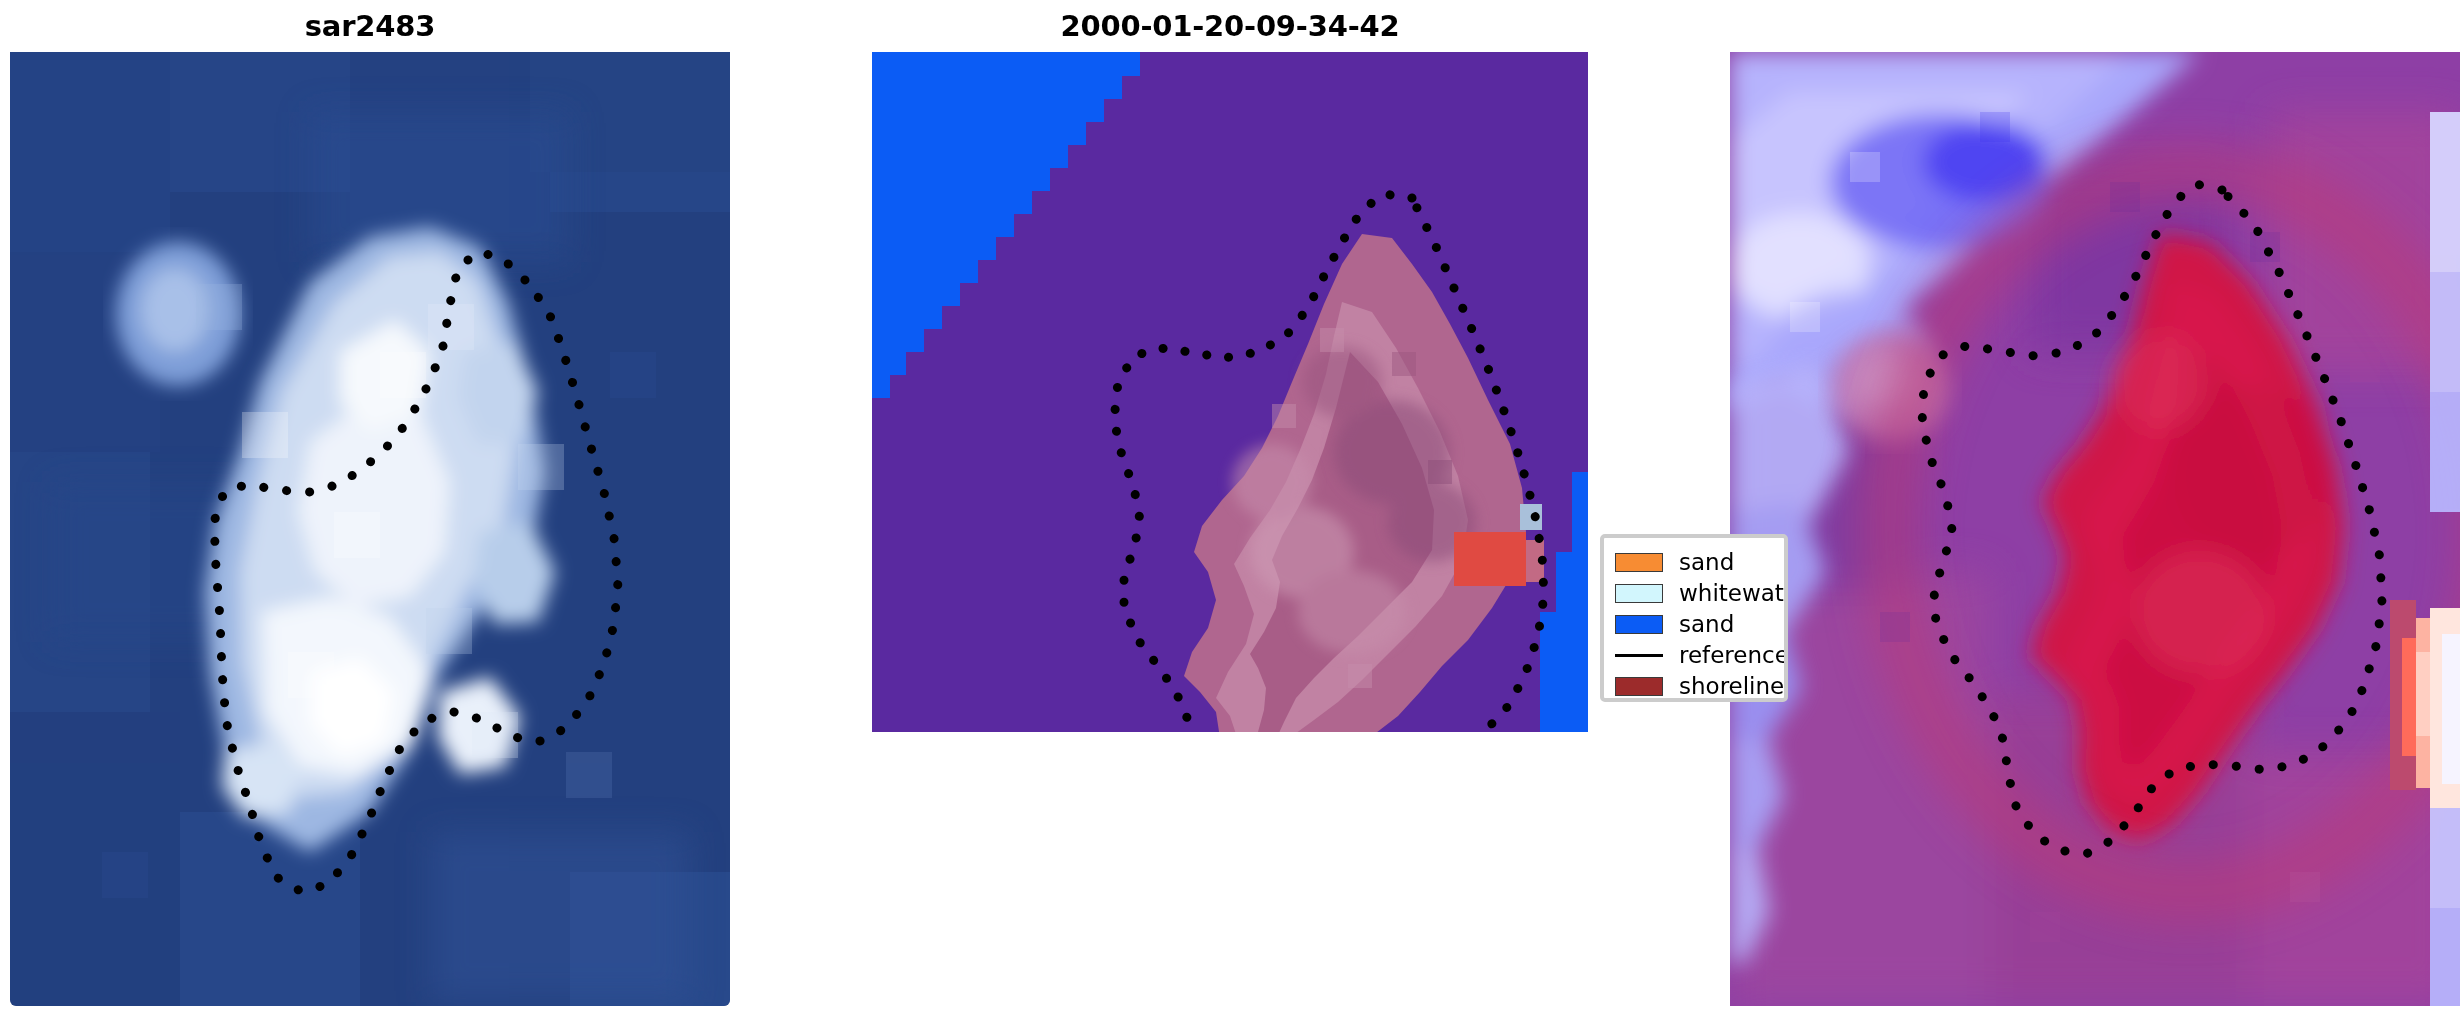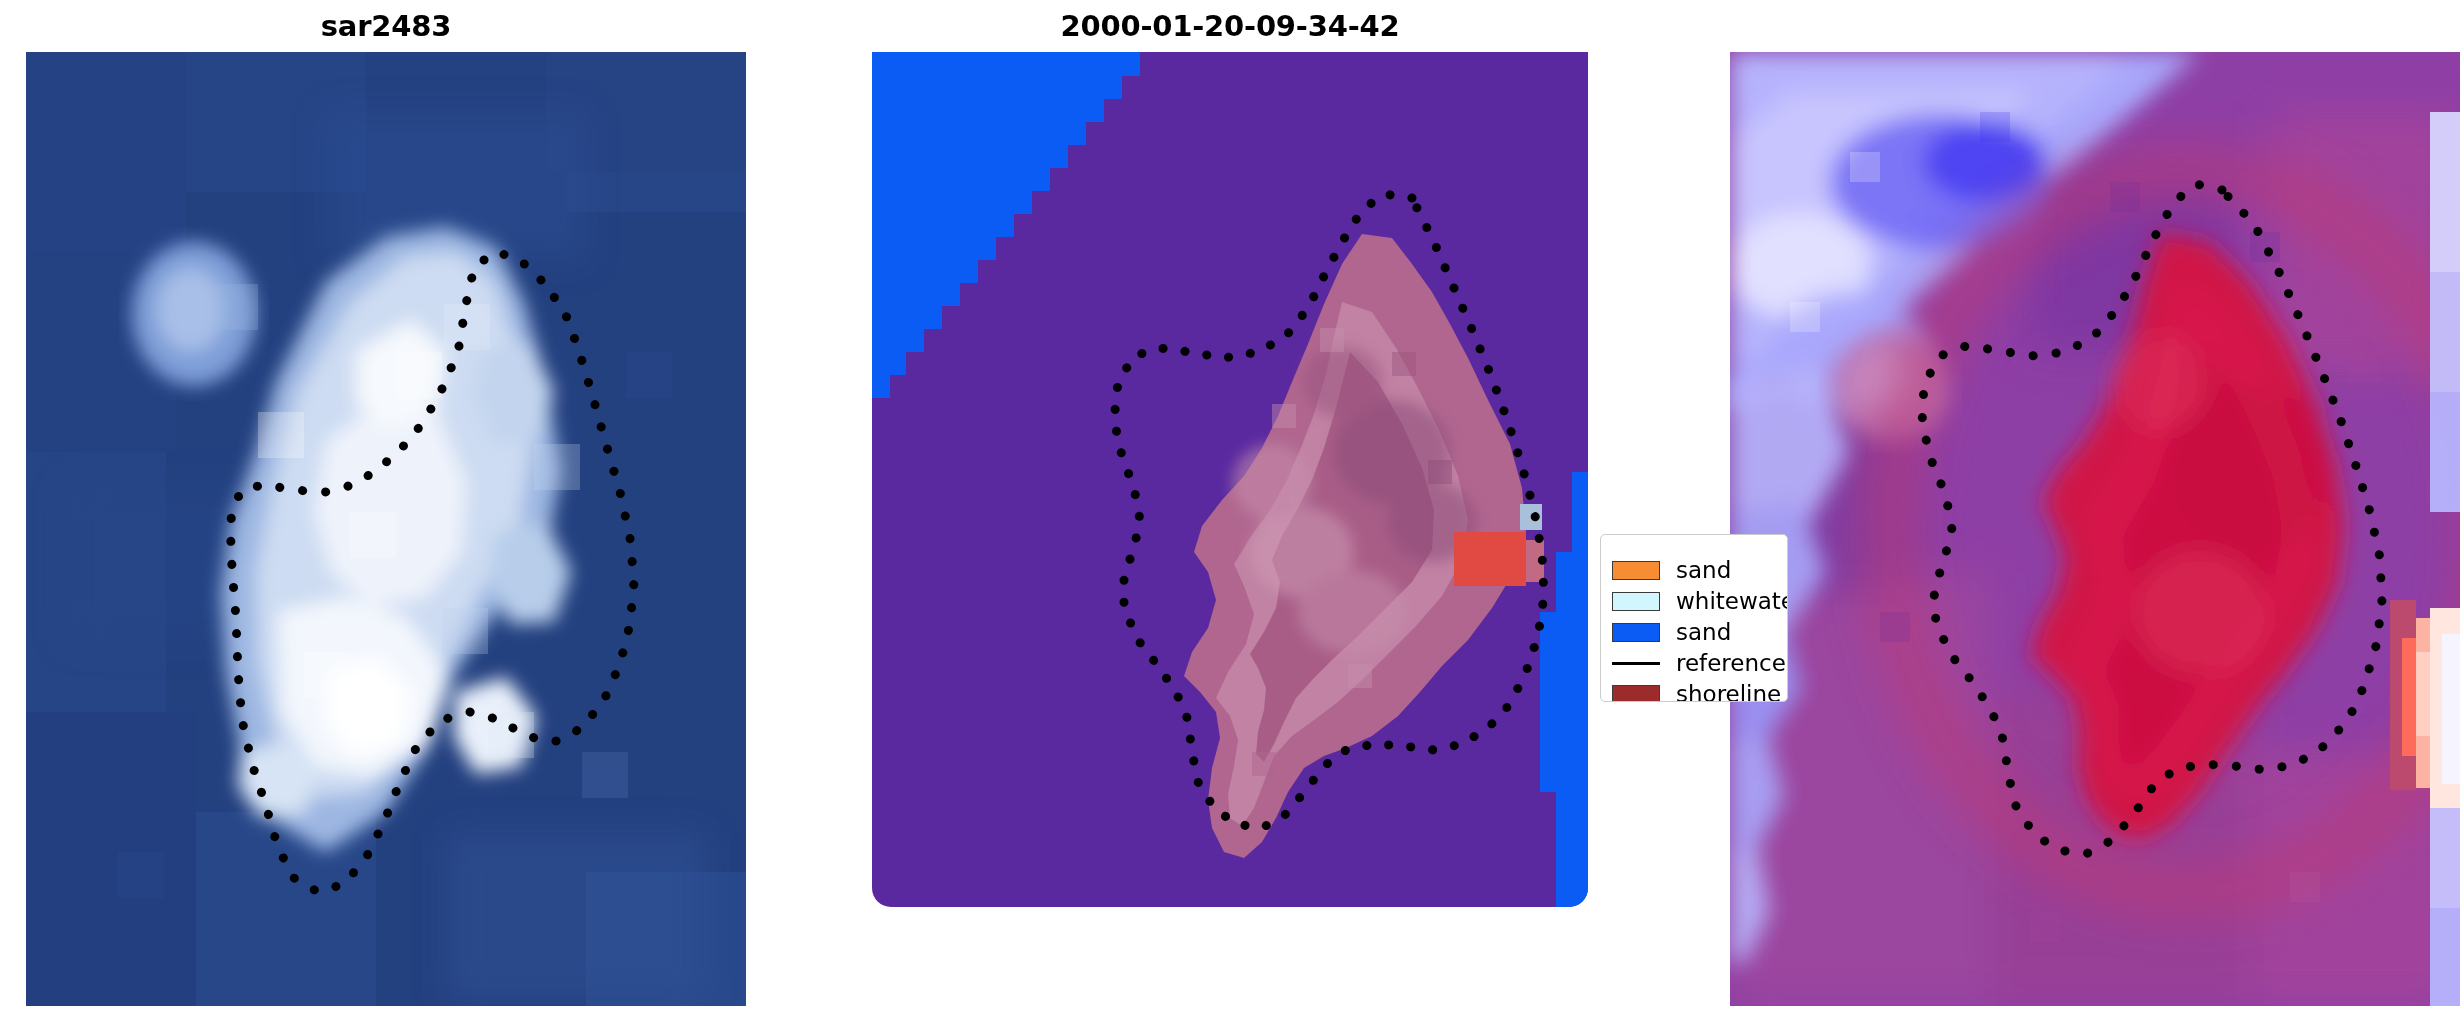--- a/index.html
+++ b/index.html
@@ -14,24 +14,24 @@
     font-family:"DejaVu Sans",sans-serif;
     white-space:nowrap;
   }
   .axes{position:absolute;overflow:hidden;}
   .axes svg{display:block;width:100%;height:100%;}
 
   
   .legend{
     position:absolute;
     background:#ffffff;
-    border:1px solid #fca5a5;
+    border:4px solid #fca5a5;
     border-radius:5px;
     box-sizing:border-box;
-    padding:20px 8px 9px 11px;
+    padding:9px 8px 9px 11px;
     z-index:5;
     overflow:hidden;
   }
   .legend-row{
     display:flex;align-items:center;
     height:31px;
     white-space:nowrap;
   }
   .legend-swatch{
     width:48px;height:19px;flex:0 0 48px;
@@ -47,21 +47,21 @@
     font-size:23px;color:#000000;
     font-family:"DejaVu Sans",sans-serif;
     line-height:1;
   }
 </style>
 </head>
 <body>
 
 <div class="figure">
 
-  <div class="panel" id="panel-0" style="left: 26px; top: 0px; width: 720px; height: 1006px;">
+  <div class="panel" id="panel-0" style="left: 10px; top: 0px; width: 720px; height: 1006px; border-radius: 6px;">
     <div class="panel-title">sar2483</div>
     <div class="axes" id="axes-0" style="left: 0px; top: 52px; width: 720px; height: 954px;">
       <svg viewBox="0 0 720 954" preserveAspectRatio="none">
         <defs>
           <filter id="blurA" x="-10%" y="-10%" width="120%" height="120%">
             <feGaussianBlur stdDeviation="9"></feGaussianBlur>
           </filter>
           <filter id="blurB" x="-10%" y="-10%" width="120%" height="120%">
             <feGaussianBlur stdDeviation="16"></feGaussianBlur>
           </filter>
@@ -142,21 +142,21 @@
                    L204,470 L206,516 L210,566 L212,620 L216,668 L226,712 L240,754
                    L252,796 L268,826 L292,840 L318,832 L340,806 L358,770 L374,730
                    L392,692 L416,668 L444,660 L474,668 L500,684 L528,690 L556,676
                    L578,648 L594,612 L604,572 L608,530 L604,486 L594,440 L580,392
                    L566,342 L552,296 L538,258 Z" fill="none" stroke="#000000" stroke-width="9" stroke-linecap="round" stroke-dasharray="0.1 23"></path>
         </g>
       </svg>
     </div>
   </div>
 
-  <div class="panel" id="panel-1" style="left: 872px; top: 0px; width: 716px; height: 907px; border-radius: 19px;">
+  <div class="panel" id="panel-1" style="left: 872px; top: 0px; width: 716px; height: 732px;">
     <div class="panel-title">2000-01-20-09-34-42</div>
     <div class="axes" id="axes-1" style="left: 0px; top: 52px; width: 716px; height: 954px;">
       <svg viewBox="0 0 716 954" preserveAspectRatio="none">
         <defs>
           <filter id="blurC" x="-10%" y="-10%" width="120%" height="120%">
             <feGaussianBlur stdDeviation="7"></feGaussianBlur>
           </filter>
           <clipPath id="clipP1">
               <rect x="0" y="0" width="716" height="954"></rect>
             </clipPath>

